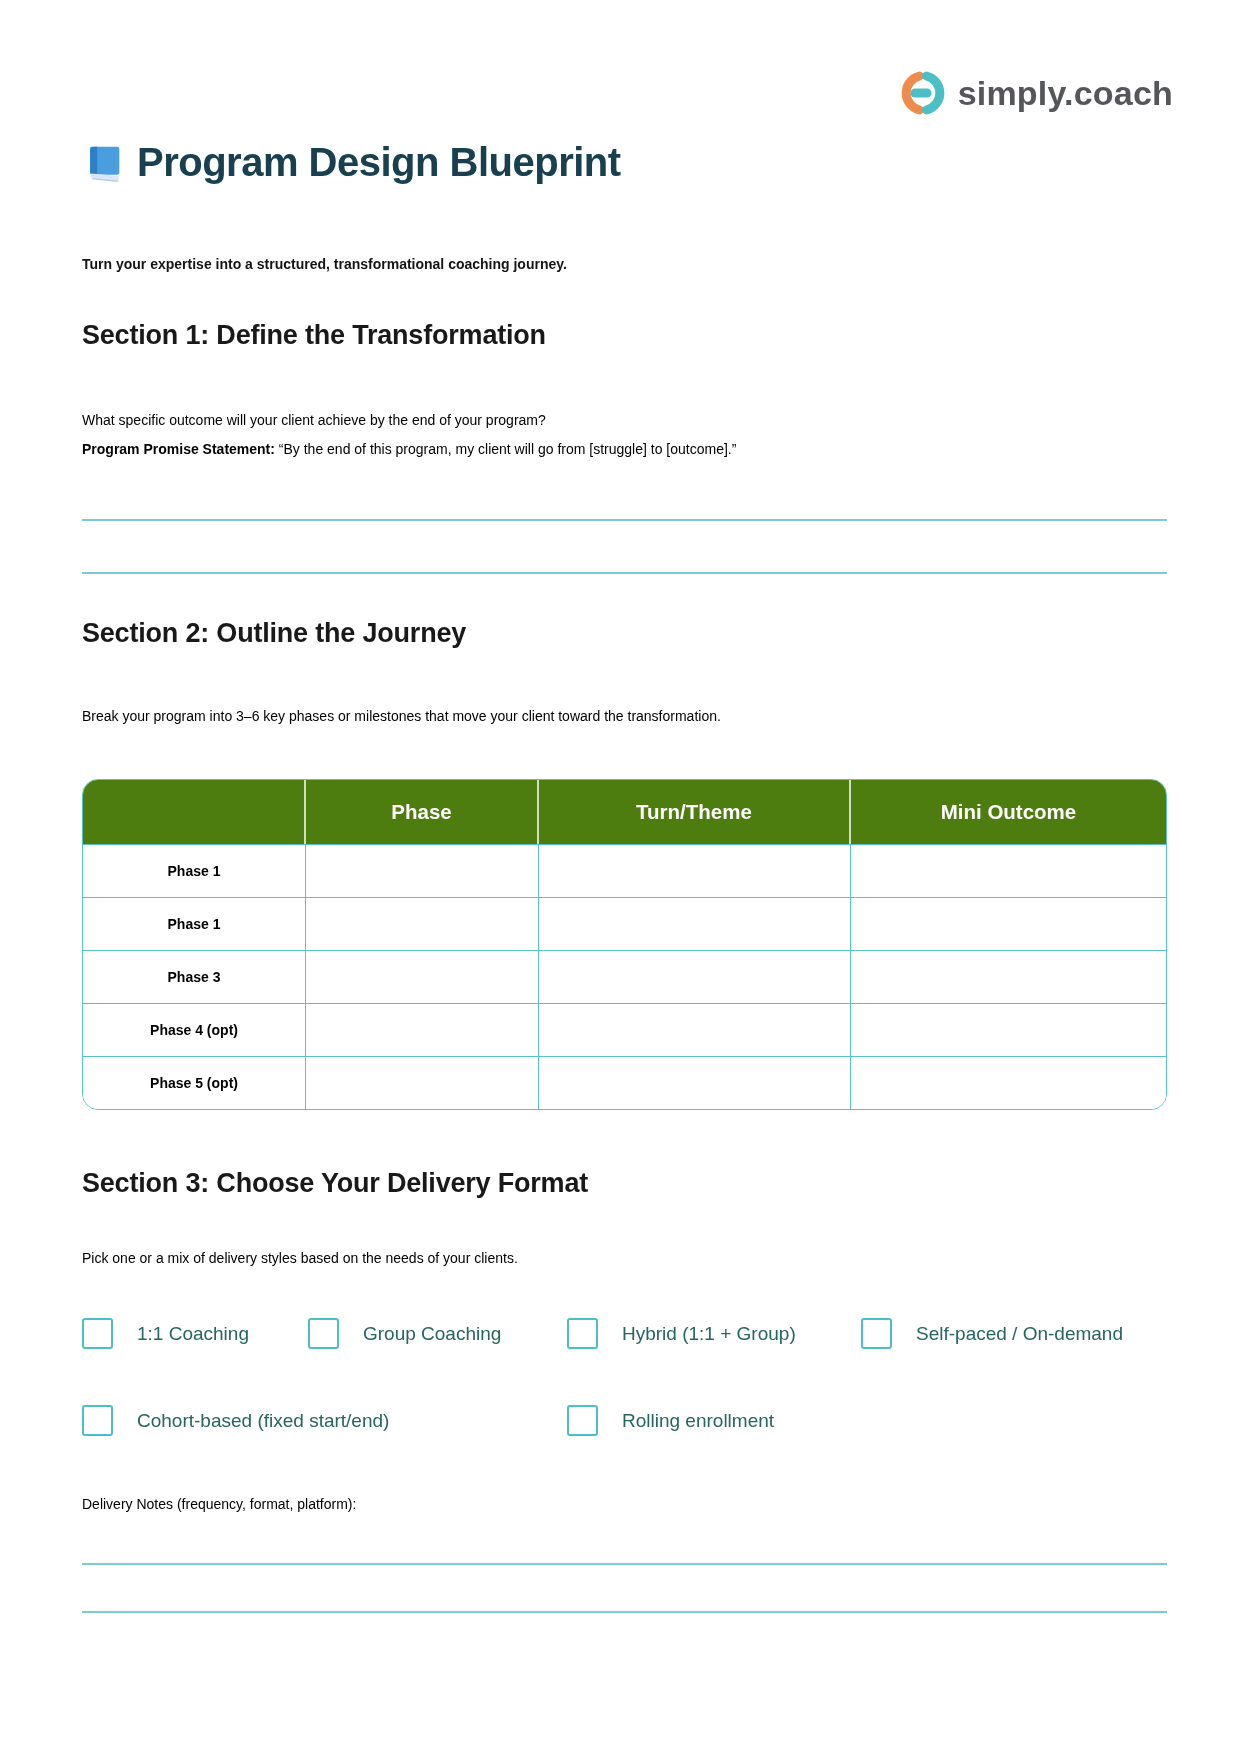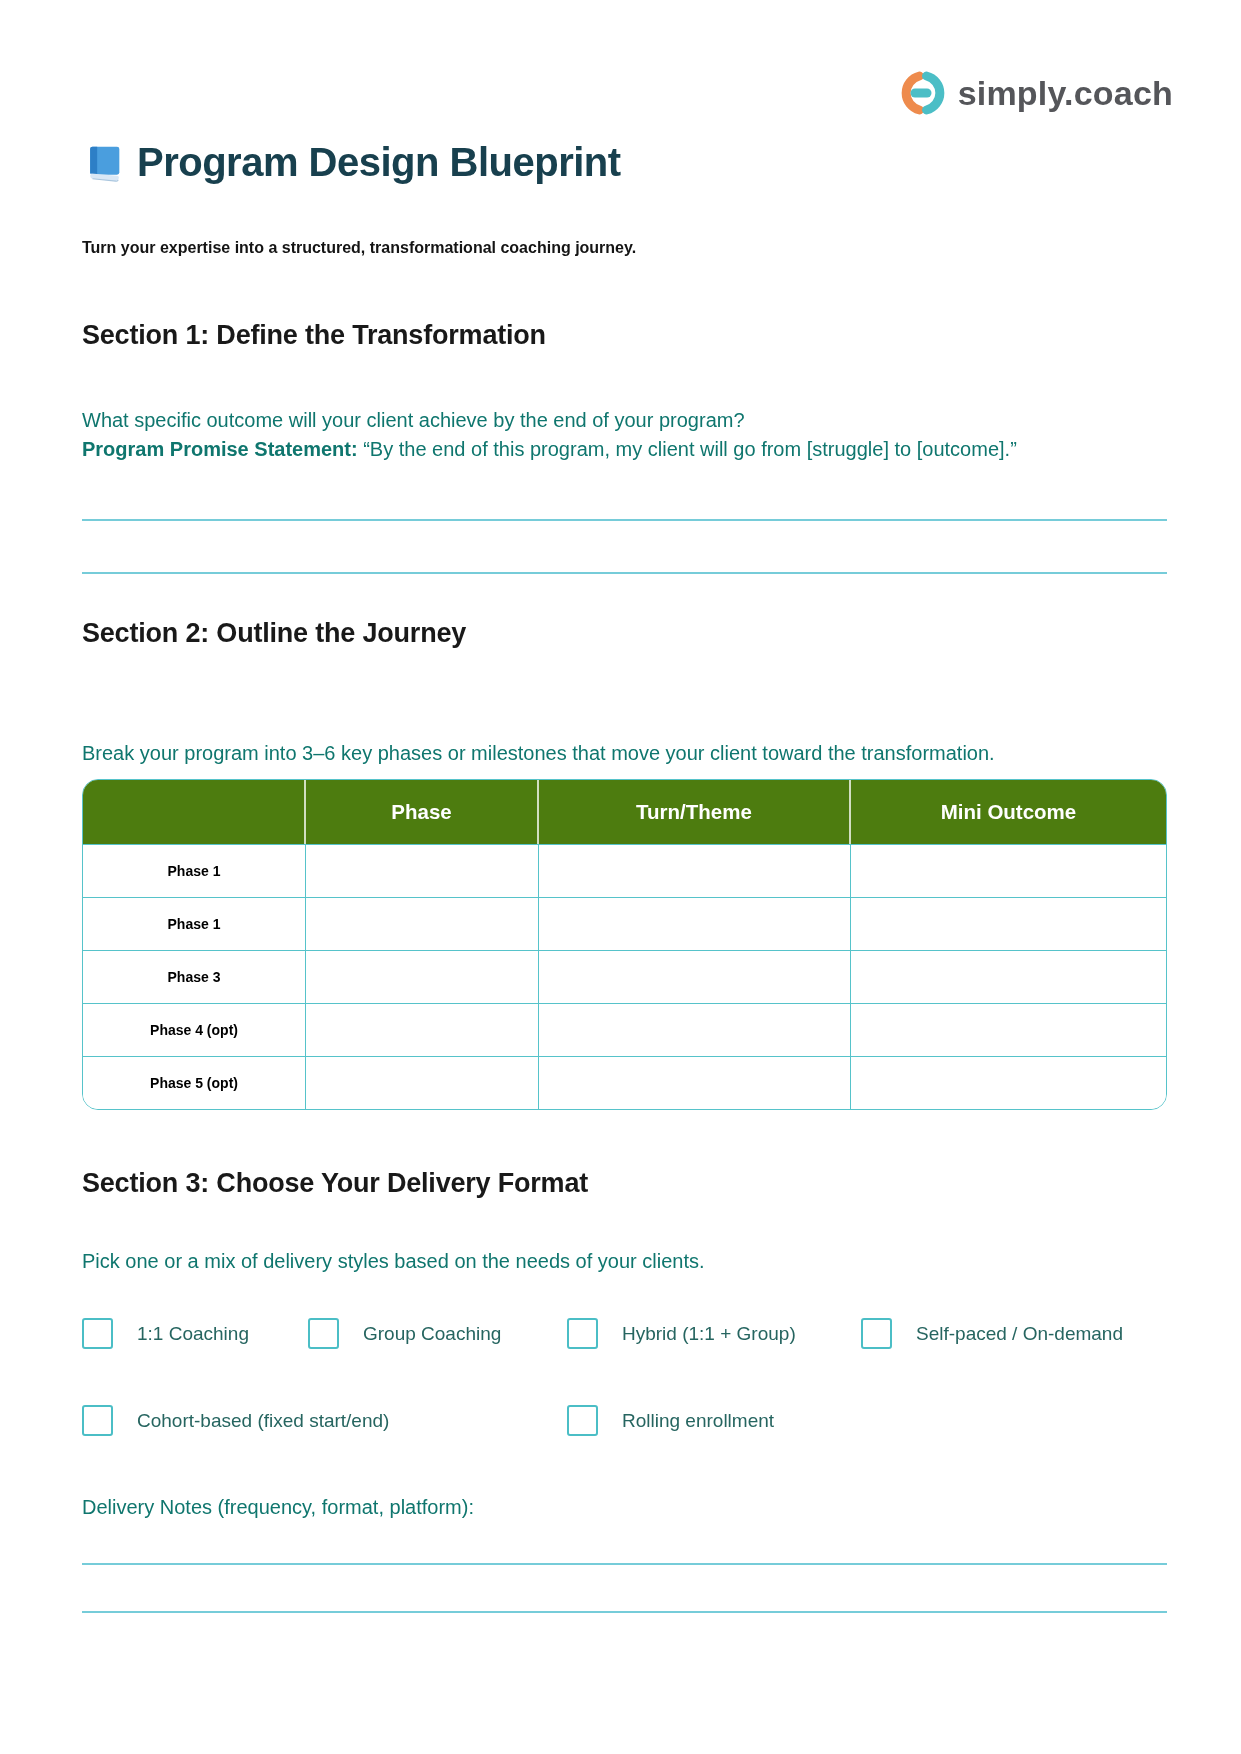--- a/index.html
+++ b/index.html
@@ -7,24 +7,24 @@
   .page { position:relative; width:1241px; height:1754px; background:#ffffff; overflow:hidden; }
 
   
   .logo { position:absolute; top:70px; right:68px; display:flex; align-items:center; gap:12px; }
   .logo-text { font-size:34px; font-weight:600; color:#55565a; letter-spacing:0.2px; }
 
   
   .title-row { position:absolute; left:82px; top:140px; display:flex; align-items:center; gap:13px; }
   .doc-title { font-size:40px; font-weight:700; color:#18404e; letter-spacing:-0.5px; }
 
-  .subtitle { position:absolute; left:82px; top:239px; font-size:16px; font-weight:700; color:#141414; }
+  .subtitle { position:absolute; left:82px; top:256px; font-size:14px; font-weight:700; color:#141414; }
 
   .section-heading { position:absolute; left:82px; font-size:27px; font-weight:700; color:#191919; letter-spacing:-0.2px; }
-  .teal-text { color:#0f766e; font-size:20px; }
+  .teal-text { color:#000000; font-size:14px; }
 
   .q-block { position:absolute; left:82px; top:406px; line-height:29px; }
   .desc { position:absolute; left:82px; }
 
   .write-line { position:absolute; left:82px; width:1085px; border-top:2.5px solid #76ccd9; }
 
   
   .journey-table { position:absolute; left:82px; top:779px; width:1085px; border:1.6px solid #56c3ca; border-radius:16px; overflow:hidden; }
   .t-header { display:grid; grid-template-columns:223px 233px 312px 1fr; background:#4d7c0f; height:64px; }
   .t-header > div { display:flex; align-items:center; justify-content:center; color:#ffffff; font-weight:700; font-size:20.5px; border-right:2px solid rgba(255,255,255,0.75); }
@@ -72,21 +72,21 @@
 
   <div class="q-block teal-text">
     <div>What specific outcome will your client achieve by the end of your program?</div>
     <div><b>Program Promise Statement:</b><span> “By the end of this program, my client will go from [struggle] to [outcome].”</span></div>
   </div>
 
   <div class="write-line" style="top:519px;"></div>
   <div class="write-line" style="top:572px;"></div>
 
   <div class="section-heading" style="top:618px;">Section 2: Outline the Journey</div>
-  <div class="desc teal-text" style="top:708px;margin-top:34px;">Break your program into 3–6 key phases or milestones that move your client toward the transformation.</div>
+  <div class="desc teal-text" style="top:708px;">Break your program into 3–6 key phases or milestones that move your client toward the transformation.</div>
 
   <div class="journey-table">
     <div class="t-header">
       <div></div>
       <div>Phase</div>
       <div>Turn/Theme</div>
       <div>Mini Outcome</div>
     </div>
     <div class="t-row">
       <div class="t-label">Phase 1</div>

